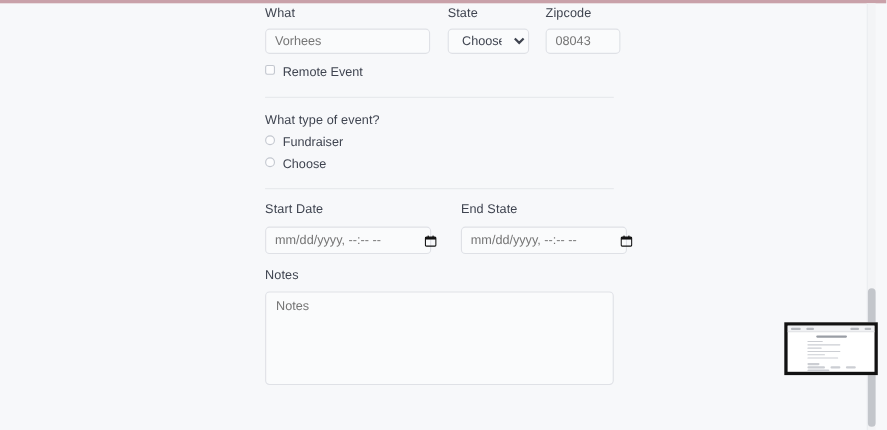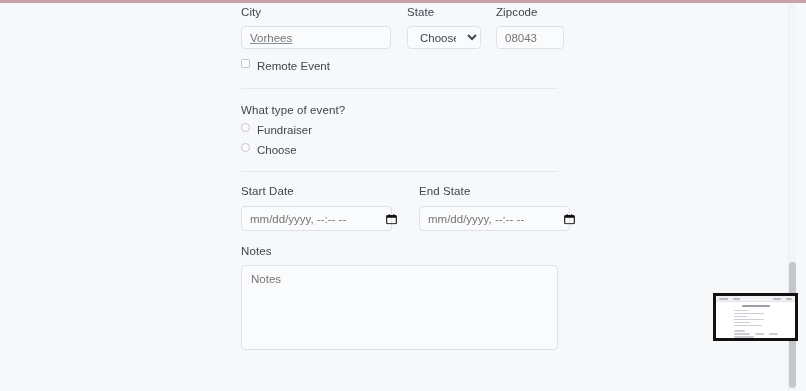--- a/index.html
+++ b/index.html
@@ -201,22 +201,22 @@
 
 <div id="viewport">
 
   <div id="top-rule"></div>
 
   <div id="form-column">
 
     
     <div class="row" style="margin-top:5px;">
       <div style="width:150px;">
-        <div class="field-label">City</div>
-        <input class="ctrl" type="text" style="width: 150px; margin-top: 7px; text-decoration: underline;" placeholder="Vorhees">
+        <div class="field-label">What</div>
+        <input class="ctrl" type="text" style="width: 150px; margin-top: 7px;" placeholder="Vorhees">
       </div>
 
       <div style="width:74px; margin-left:16px;">
         <div class="field-label">State</div>
         <select class="ctrl filled" style="width:74px; margin-top:7px;">
           <option>Choose...</option>
         </select>
       </div>
 
       <div style="width:68px; margin-left:15px;">

